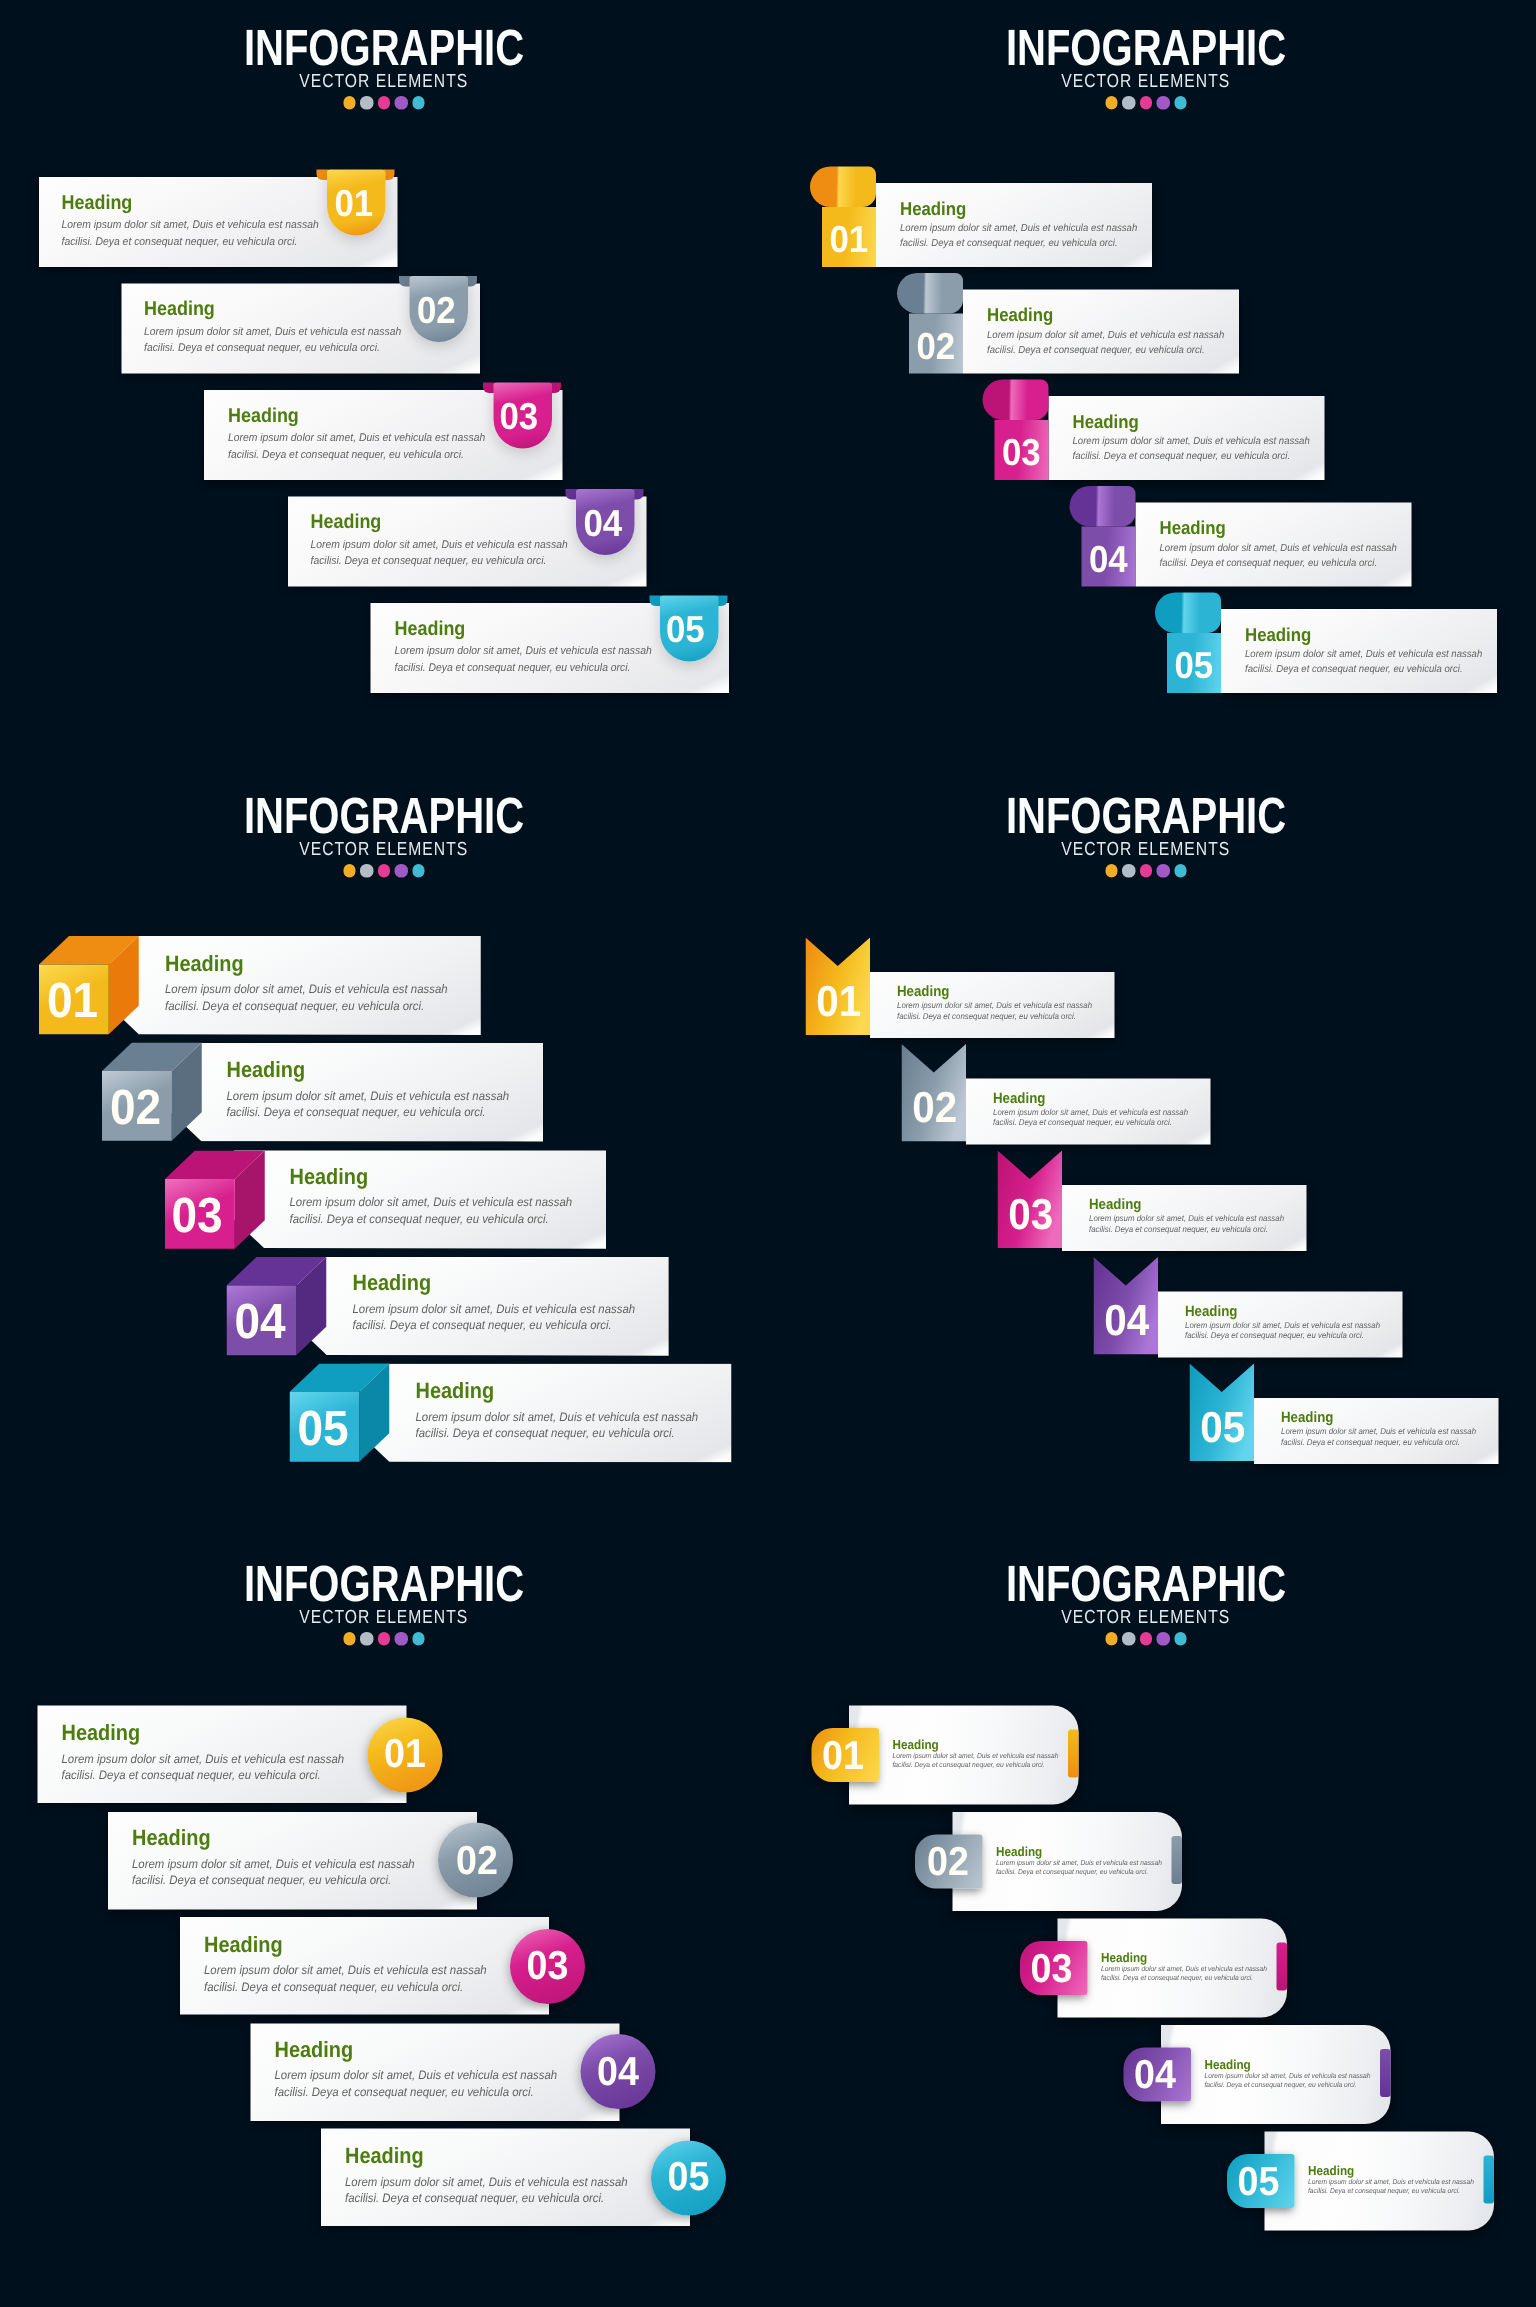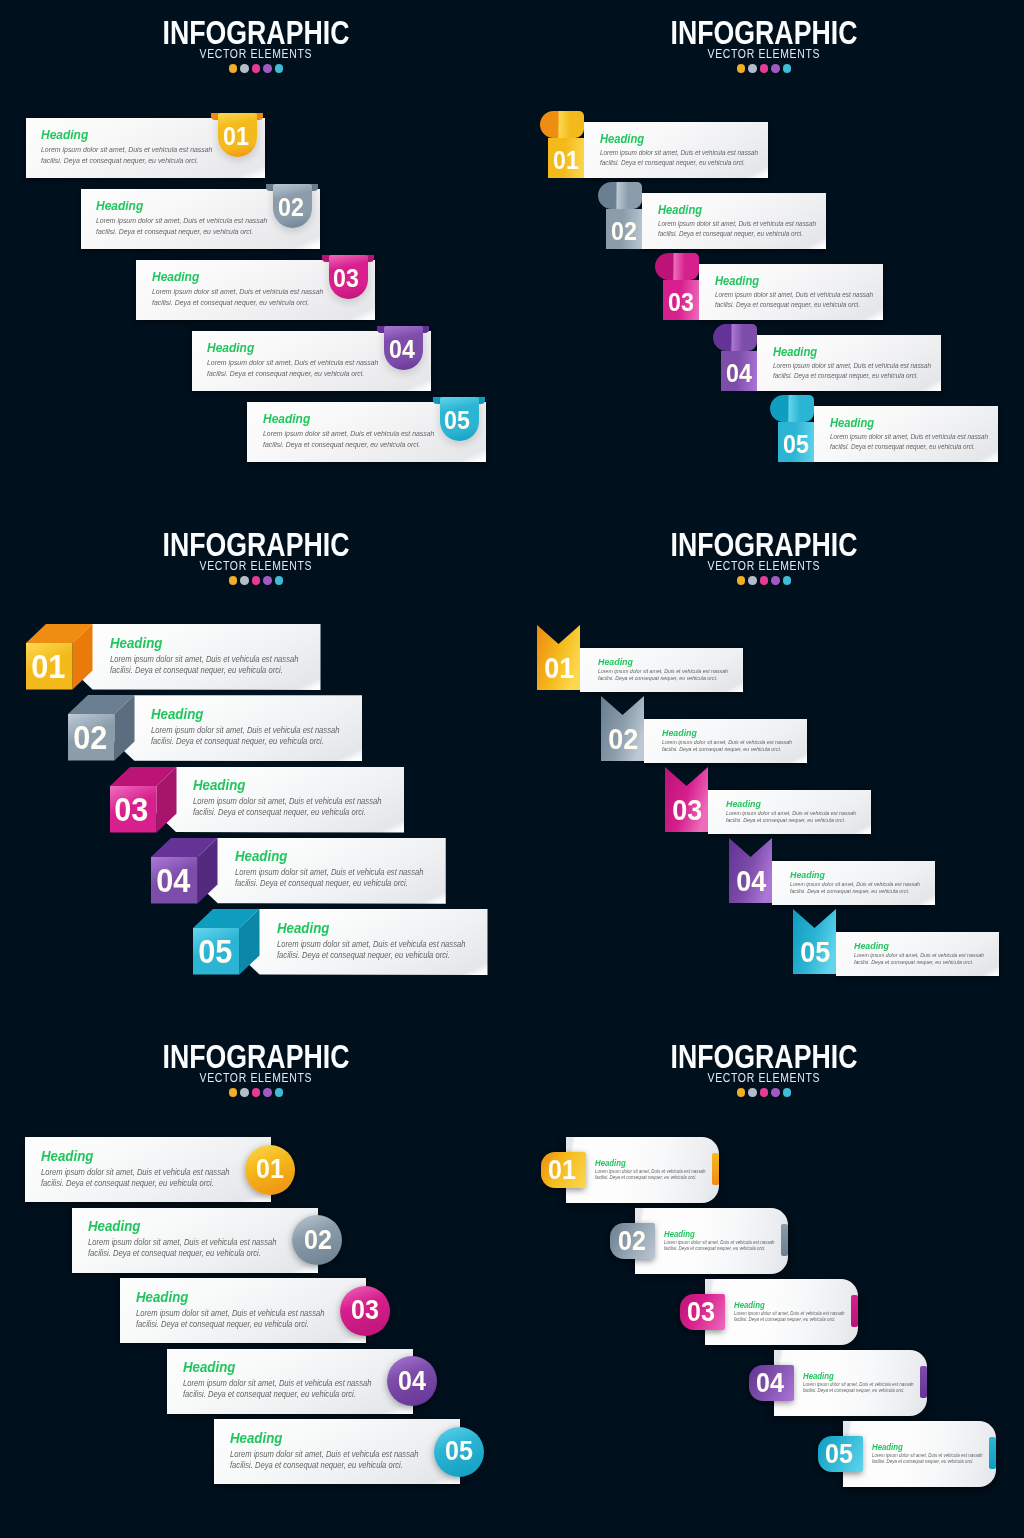--- a/index.html
+++ b/index.html
@@ -14,21 +14,21 @@
           text-align:center;}
   .ptitle>span{display:inline-block;transform:scaleX(0.785);}
   .psub{position:absolute;left:0;width:512px;top:48px;
         font-size:12.6px;color:#e4eaf0;letter-spacing:0.8px;line-height:1;text-align:center;}
   .psub>span{display:inline-block;transform:scaleX(0.83);}
   .pdots{position:absolute;left:0;width:512px;top:64px;display:flex;
          justify-content:center;gap:2.9px;}
   .pdot{width:8.5px;height:8.5px;border-radius:50%;}
 
   
-  .hd{position:absolute;font-style:italic;font-weight:bold;color:#22c55e;
+  .hd{position:absolute;font-weight:bold;color:#4d7c0f;
       white-space:nowrap;line-height:1;}
   .hd>span{display:inline-block;transform:scaleX(0.9);transform-origin:left;}
   .bd{position:absolute;font-style:italic;color:#636363;white-space:nowrap;line-height:1;}
   .bd>span{display:inline-block;transform:scaleX(0.93);transform-origin:left;}
   .num{position:absolute;font-weight:bold;color:#fffdf4;line-height:1;
        white-space:nowrap;text-align:center;}
   .num>span{display:inline-block;transform:scaleX(0.93);}
 </style>
 </head>
 <body>

